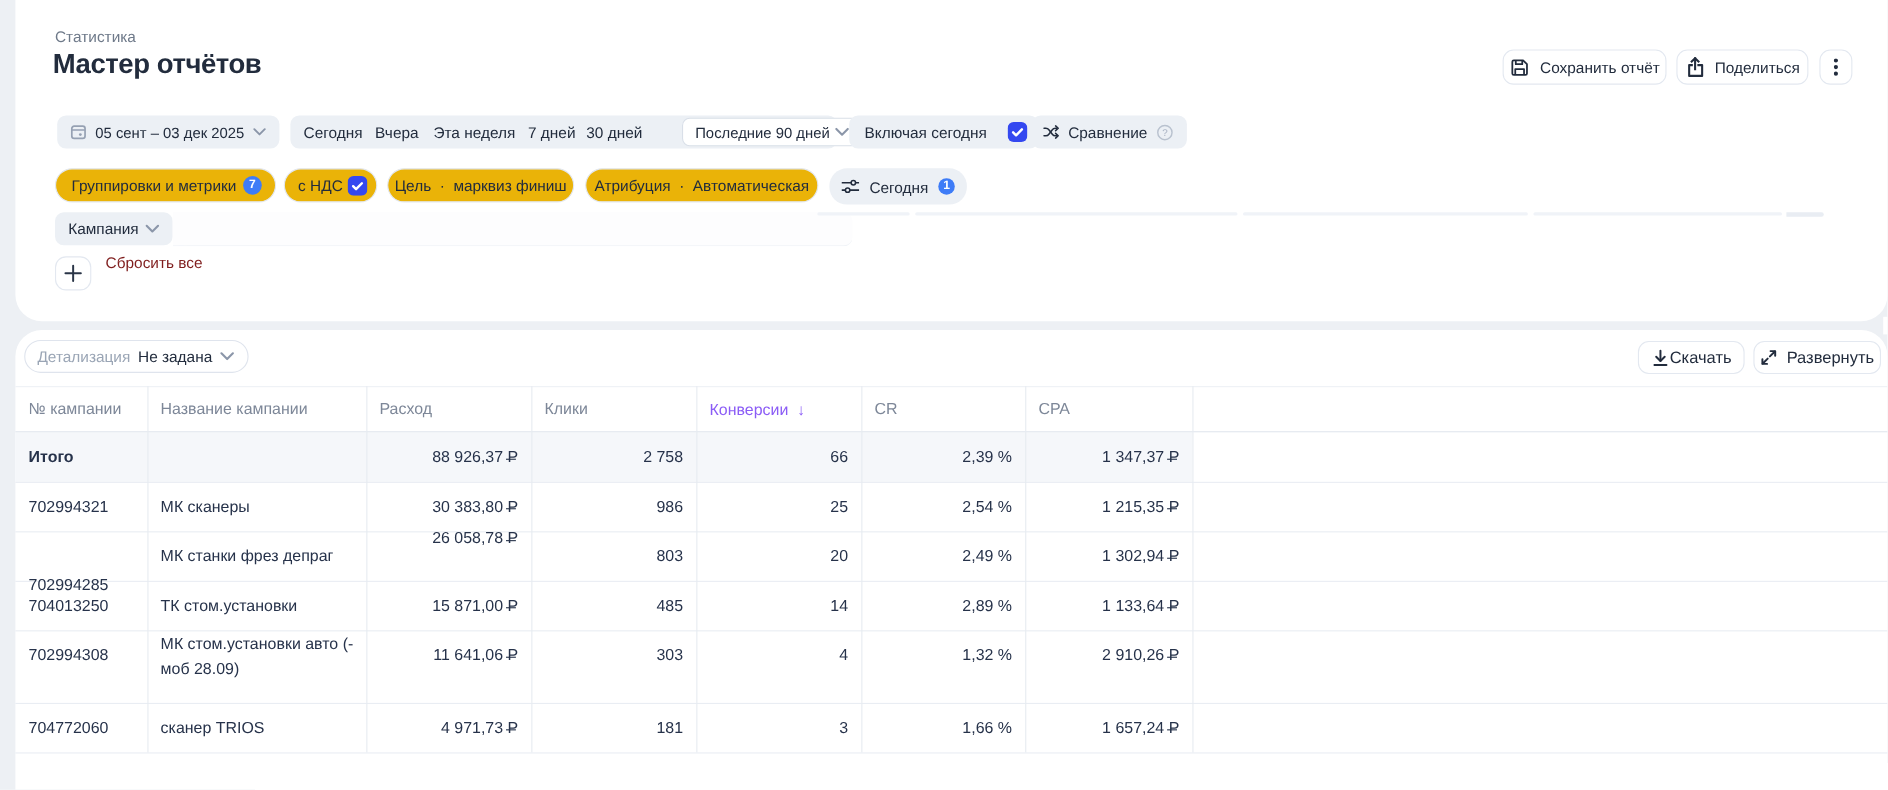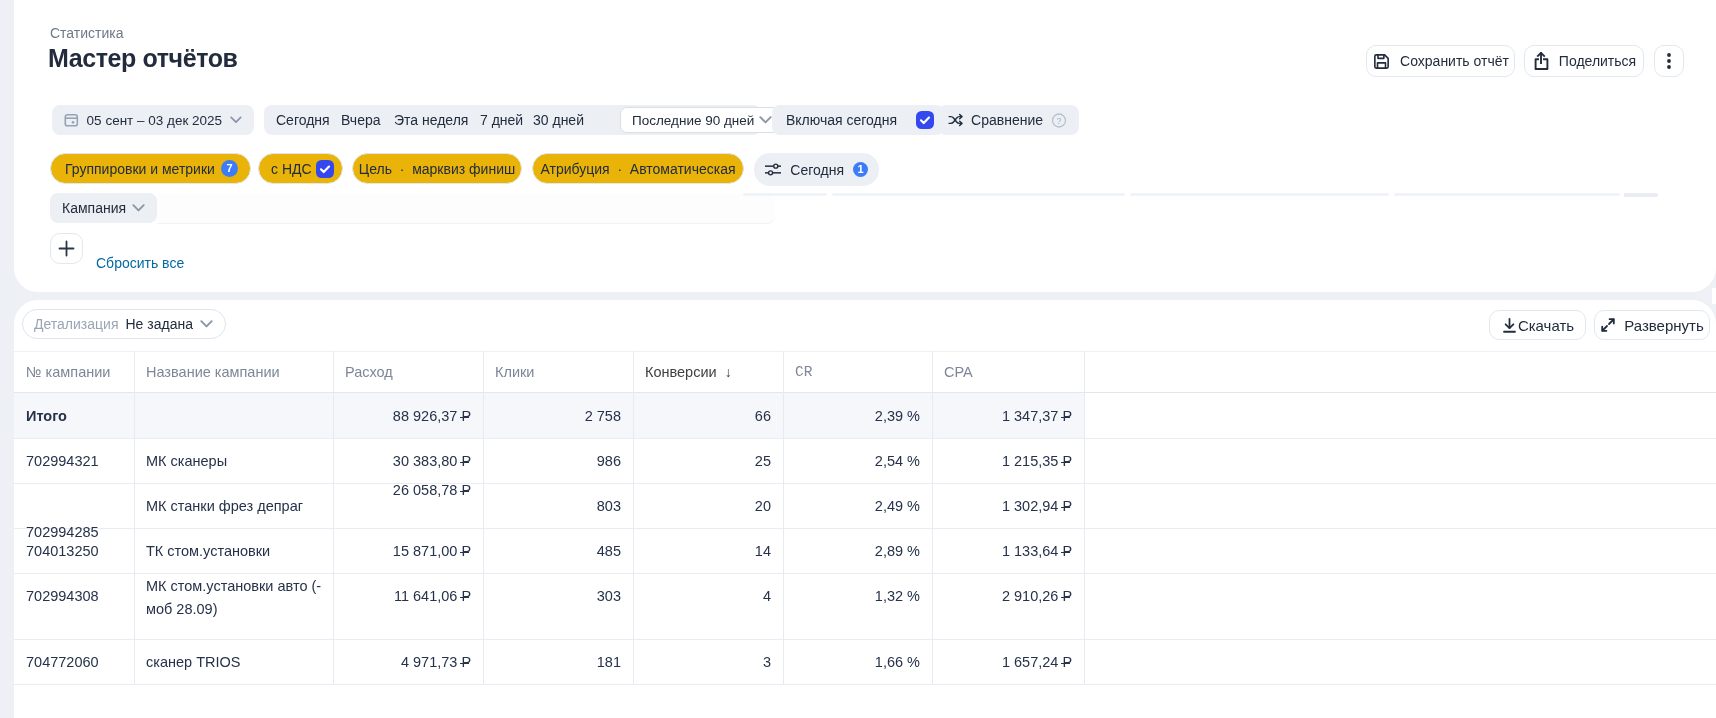--- a/index.html
+++ b/index.html
@@ -138,21 +138,21 @@
 <div class="abs" style="left:832px; top:193px; width:293px; height:3px; background:#f0f3f8; border-radius:2px;"></div>
 <div class="abs" style="left:1130px; top:193px; width:259px; height:3px; background:#f0f3f8; border-radius:2px;"></div>
 <div class="abs" style="left:1394px; top:193px; width:226px; height:3px; background:#f0f3f8; border-radius:2px;"></div>
 <div class="abs" style="left:1624px; top:193px; width:34px; height:4px; background:#e9edf3; border-radius:0 3px 3px 0;"></div>
 
 <div class="btn" style="left:50px; top:233px; width:33px; height:31px;">
   <svg width="17" height="17" viewBox="0 0 17 17" fill="none" stroke="#2a3547" stroke-width="1.8" stroke-linecap="round">
       <path d="M8.5 1.5v14M1.5 8.5h14"></path>
     </svg>
 </div>
-<div class="abs" style="left:96px; top:255px; font-size:14px; color:#0369a1; white-space:nowrap;">Сбросить все</div>
+<div class="abs" style="left:96px; top:231px; font-size:14px; color:#7f1d1d; white-space:nowrap;">Сбросить все</div>
 
 <div class="abs" style="left:22px; top:309px; width:204px; height:30px; background:#fff; border:1px solid #dfe4ed; border-radius:15px; display:flex; align-items:center; padding:0 12px 0 11px; font-size:14px; white-space:nowrap;">
   <span style="color:#9aa5b5;">Детализация</span>
   <span style="margin-left:7px;">Не задана</span>
   <svg style="margin-left:auto" width="13" height="8" viewBox="0 0 13 8" fill="none" stroke="#8b96a9" stroke-width="1.9" stroke-linecap="round" stroke-linejoin="round">
       <path d="M1.3 1.2 6.5 6.4 11.7 1.2"></path>
     </svg>
 </div>
 <div class="btn" style="left:1489px; top:310px; width:97px; height:30px; font-size:15px; gap:0;">
   <svg width="17" height="17" viewBox="0 0 18 18" fill="none" stroke="#222c3d" stroke-width="1.9" stroke-linecap="round" stroke-linejoin="round">
@@ -186,22 +186,22 @@
 <div class="vline" style="left:483px; top:351px; height:333px;"></div>
 <div class="vline" style="left:633px; top:351px; height:333px;"></div>
 <div class="vline" style="left:783px; top:351px; height:333px;"></div>
 <div class="vline" style="left:932px; top:351px; height:333px;"></div>
 <div class="vline" style="left:1084px; top:351px; height:333px;"></div>
 
 <div class="hcell" style="left:26px; top:364px;">№ кампании</div>
 <div class="hcell" style="left:146px; top:364px;">Название кампании</div>
 <div class="hcell" style="left:345px; top:364px;">Расход</div>
 <div class="hcell" style="left:495px; top:364px;">Клики</div>
-<div class="hcell" style="left:645px; top:364px; color:#404040;">Конверсии&nbsp; <span style="font-size:14px;">↓</span></div>
-<div class="hcell" style="left:795px; top:364px;font-family:Liberation Mono, monospace;">CR</div>
+<div class="hcell" style="left:645px; top:364px; color:#8b5cf6;">Конверсии&nbsp; <span style="font-size:14px;">↓</span></div>
+<div class="hcell" style="left:795px; top:364px;">CR</div>
 <div class="hcell" style="left:944px; top:364px;">CPA</div>
 
 <div class="cell" style="left:26px; top:408px; font-weight:700;">Итого</div>
 <div class="cell num" style="left:333px; top:408px; width:138px;">88 926,37&nbsp;<span class="rb">Р</span></div>
 <div class="cell num" style="left:483px; top:408px; width:138px;">2 758</div>
 <div class="cell num" style="left:633px; top:408px; width:138px;">66</div>
 <div class="cell num" style="left:783px; top:408px; width:137px;">2,39 %</div>
 <div class="cell num" style="left:932px; top:408px; width:140px;">1 347,37&nbsp;<span class="rb">Р</span></div>
 
 <div class="cell" style="left:26px; top:453px;">702994321</div>

